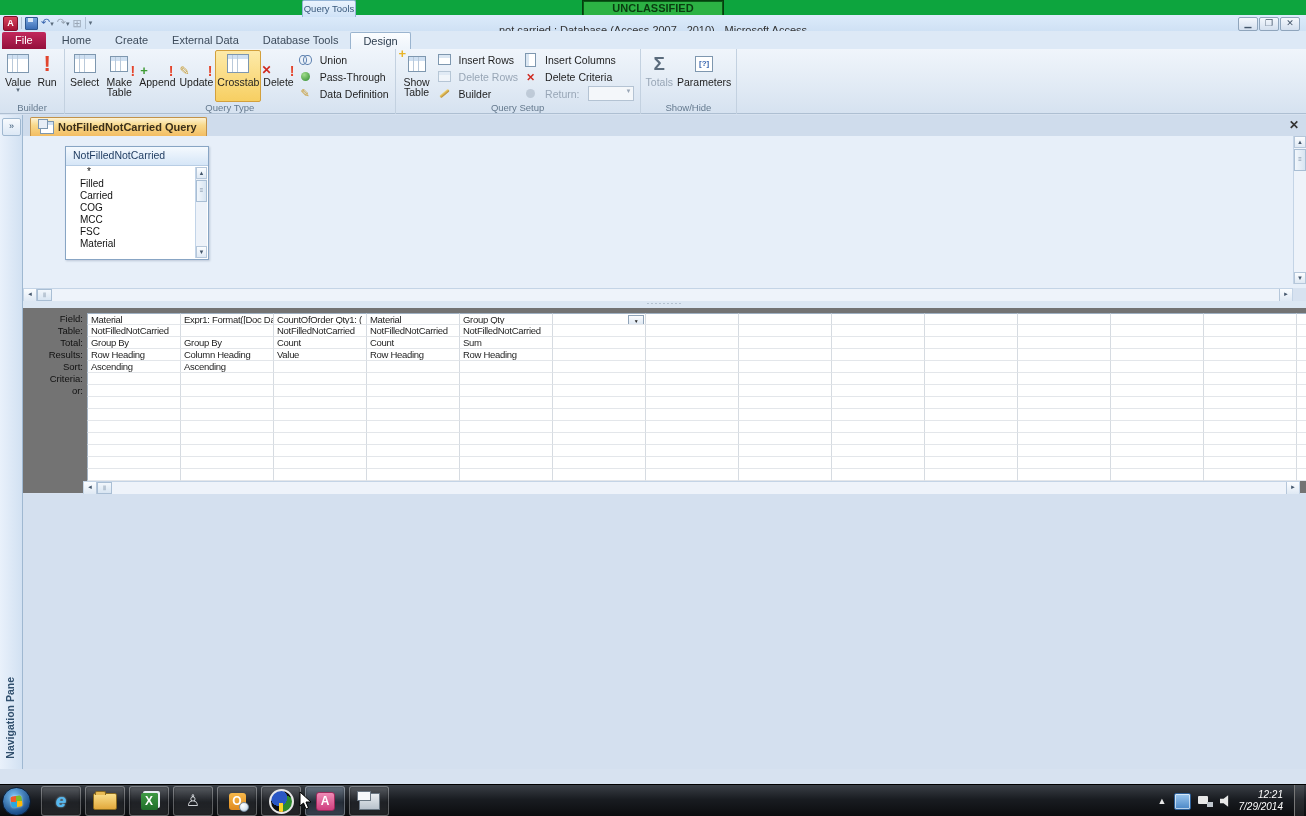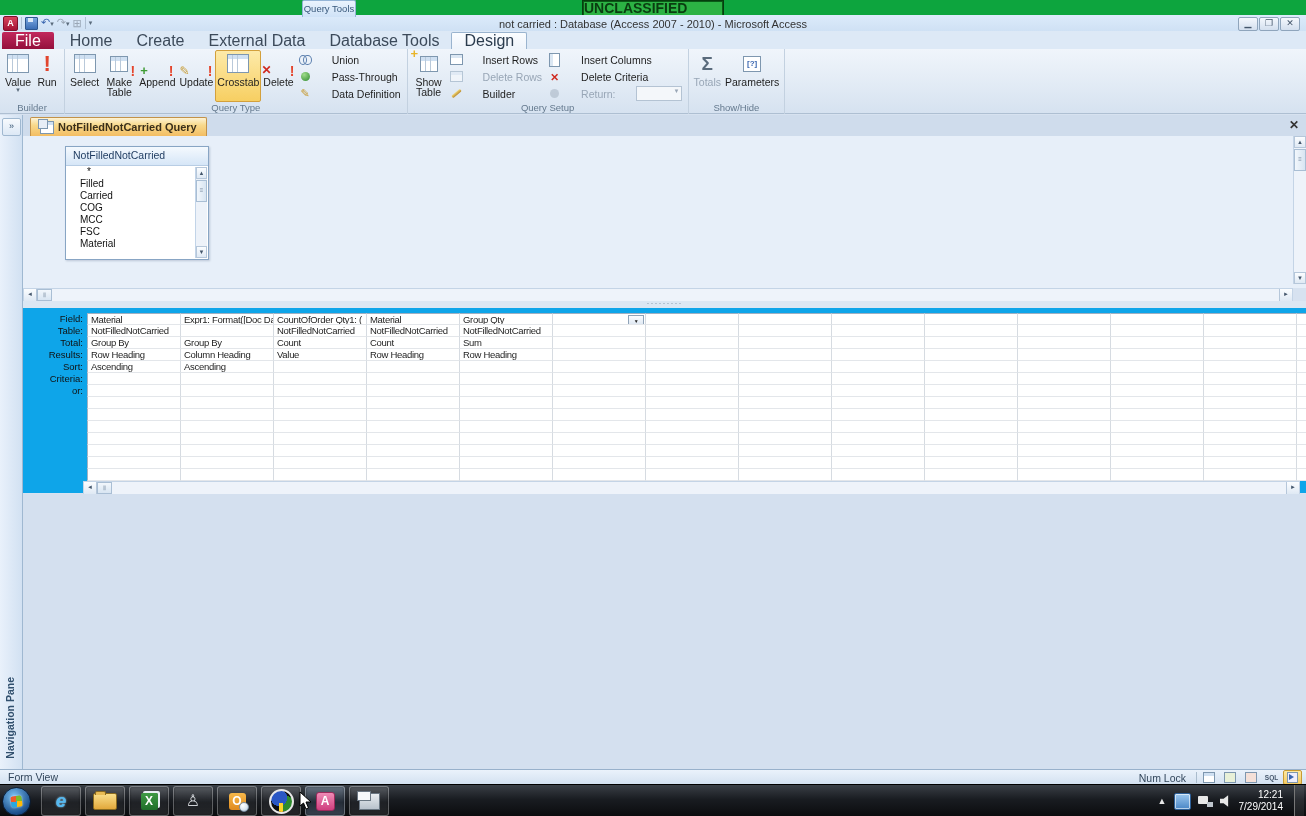--- a/index.html
+++ b/index.html
@@ -2,62 +2,62 @@
 <html><head>
 <meta charset="utf-8">
 <style>
   html,body{margin:0;padding:0;}
   #screen{position:relative;width:1306px;height:816px;overflow:hidden;background:#d7e2f0;
           font-family:"Liberation Sans",sans-serif;color:#1e1e1e;}
   
   .banner{position:absolute;left:0;top:0;width:100%;height:15px;background:#0da53e;}
   .uncl-chip{position:absolute;left:50%;top:1px;transform:translateX(-50%);width:138px;height:13px;
              background:#2cb244;border:1px solid #0a5a17;box-shadow:0 0 0 1px #063d0e;
-             font-size:14px;font-weight:bold;color:#0a3c10;line-height:12px;}
+             font-size:11px;font-weight:bold;color:#0a3c10;text-align:center;line-height:12px;}
   
   .titlebar{position:absolute;left:0;top:15px;width:100%;height:16px;
             background:linear-gradient(#dcebfb,#cfe1f4);}
   .qat{position:absolute;left:3px;top:0;height:16px;display:flex;align-items:center;gap:3px;}
   .qat .sep{width:1px;height:12px;background:#aebfd2;}
   .alogo{width:13px;height:13px;background:linear-gradient(#d9455f,#a31235);border:1px solid #7e0e2a;
          border-radius:2px;color:#fff;font-size:9px;font-weight:bold;text-align:center;line-height:12px;}
   .qicon{font-size:11px;line-height:13px;color:#3a66b0;}
   .qicon.gray{color:#9aa7b6;}
   .floppy{width:11px;height:11px;background:linear-gradient(#7aa7e0,#3b6db5);border:1px solid #2d568f;border-radius:1px;position:relative;}
   .floppy:before{content:"";position:absolute;left:2px;top:0;width:5px;height:4px;background:#dce8f7;}
   .qdrop{font-size:7px;color:#5a6b7c;}
-  .titletext{position:absolute;left:0;right:0;top:3px;text-align:center;font-size:11px;color:#333;}
+  .titletext{position:absolute;left:0;right:0;top:9px;text-align:center;font-size:11px;color:#333;}
   .ctx-chip{position:absolute;left:302px;top:0;width:52px;height:16px;background:linear-gradient(#eaf3fd,#cfe2f7);
             border:1px solid #94b4d6;border-bottom:none;border-radius:2px 2px 0 0;
             font-size:9.5px;color:#39597c;text-align:center;line-height:15px;}
   .winbtns{position:absolute;right:6px;top:2px;display:flex;gap:1px;}
   .winbtn{width:18px;height:12px;border:1px solid #8fa5bc;border-radius:2px;
           background:linear-gradient(#f4f8fd,#d3dfee);font-size:9px;line-height:10px;text-align:center;color:#44566b;}
   
   .tabrow{position:absolute;left:0;top:31px;width:100%;height:18px;background:#dde9f6;}
   .rtabs{display:flex;height:18px;align-items:flex-end;padding-left:2px;}
-  .rtab{font-size:16px;color:#3c4a5a;padding:0 12px;line-height:17px;}
+  .rtab{font-size:11px;color:#3c4a5a;padding:0 12px;line-height:17px;}
   .rtab.file{background:linear-gradient(#c2285c,#94103c);color:#fff;border-radius:2px 2px 0 0;margin-right:4px;padding:0 13px;}
   .rtab.sel{background:linear-gradient(#fbfdff,#eef4fb);border:1px solid #9ab4cf;border-bottom:none;border-radius:2px 2px 0 0;line-height:16px;color:#2b3c4e;}
   .ribbon-right{position:absolute;right:8px;top:33px;display:flex;gap:8px;align-items:center;}
   .minrib{font-size:9px;color:#6b7c8e;}
   .helpbtn{width:14px;height:14px;border-radius:50%;background:radial-gradient(circle at 35% 30%,#8ec4f2,#2a6bb5);
            color:#fff;font-size:10px;font-weight:bold;text-align:center;line-height:14px;border:1px solid #1d4f87;}
   
   .ribbon{position:absolute;left:0;top:49px;width:100%;height:64px;
           background:linear-gradient(#f0f5fb,#e2ebf5 55%,#d6e2f0);border-bottom:1px solid #aebfd2;display:flex;}
   .rgroup{height:100%;display:flex;flex-direction:column;border-right:1px solid #c3d1e0;padding:1px 3px 0;}
   .rgroup-body{flex:1;display:flex;align-items:stretch;}
   .rgroup-label{height:12px;font-size:9.5px;color:#64798e;text-align:center;line-height:11px;}
   .bigbtn{display:flex;flex-direction:column;align-items:center;justify-content:flex-start;
           padding:2px 2px 0;font-size:10.5px;color:#1e1e1e;text-align:center;line-height:10px;border-radius:2px;}
   .bigbtn .bicon{width:24px;height:23px;position:relative;margin-bottom:2px;display:flex;align-items:center;justify-content:center;}
   .bigbtn.hl{background:linear-gradient(#fdeaa9,#f7cf62);border:1px solid #d3a03c;padding:1px 1px 0;}
   .smallcol{display:flex;flex-direction:column;justify-content:flex-start;padding-top:1px;}
-  .smallbtn{display:flex;align-items:center;height:17px;font-size:10.5px;color:#1e1e1e;gap:20px;padding:0 3px;border-radius:2px;white-space:nowrap;}
+  .smallbtn{display:flex;align-items:center;height:17px;font-size:10.5px;color:#1e1e1e;gap:8px;padding:0 3px;border-radius:2px;white-space:nowrap;}
   .smallbtn.hl{background:linear-gradient(#fdeaa9,#f7cf62);border:1px solid #d3a03c;height:15px;}
   .smallbtn.dis{color:#98a6b6;text-align:right;}
   .sicon{width:13px;height:13px;display:inline-flex;align-items:center;justify-content:center;flex:none;}
   .sheet{width:16px;height:14px;background:linear-gradient(#cfe0f2 0 4px,#fff 4px);border:1px solid #7e97af;position:relative;}
   .sheet:before{content:"";position:absolute;left:4px;top:0;bottom:0;width:1px;background:#b9c9da;}
   .sheet:after{content:"";position:absolute;left:9px;top:0;bottom:0;width:1px;background:#b9c9da;}
   .sheet.big{width:20px;height:17px;}
   .bang{position:absolute;right:-4px;bottom:-2px;color:#e2452e;font-weight:bold;font-size:14px;line-height:12px;text-shadow:0 0 1px #fff;}
   .plus{position:absolute;left:-5px;bottom:-1px;color:#3f9c35;font-weight:bold;font-size:13px;line-height:11px;}
   .redx{position:absolute;left:-5px;bottom:-1px;color:#cf2a20;font-weight:bold;font-size:12px;line-height:11px;}
@@ -111,21 +111,21 @@
   .hs-btn{width:12px;font-size:6px;line-height:10px;text-align:center;color:#44566b;
           background:linear-gradient(#fbfdff,#dfe9f4);border-right:1px solid #b6c7da;}
   .hs-thumb{width:13px;background:linear-gradient(#f2f7fc,#d8e5f2);border:1px solid #a9bed4;font-size:6px;color:#7a8ea2;text-align:center;line-height:10px;}
   .hs-right{position:absolute;right:0;top:0;bottom:0;width:12px;border-left:1px solid #b6c7da;border-right:none;}
   .hscroll-top{left:0;right:13px;top:152px;}
   .vscroll{position:absolute;right:0;top:0;width:12px;height:148px;background:#eef3fa;border-left:1px solid #c4d4e6;}
   .vscroll .sb-arrow.dn{position:absolute;bottom:0;left:0;right:0;}
   .splitter{position:absolute;left:23px;right:0;top:301px;height:7px;background:#dce7f3;
             text-align:center;font-size:9px;line-height:5px;color:#8496a9;letter-spacing:1px;cursor:ns-resize;}
   
-  .gridpane{position:absolute;left:23px;right:0;top:308px;height:185px;background:#0ea5e9;}
+  .gridpane{position:absolute;left:23px;right:0;top:308px;height:185px;background:#737373;}
   .gridrows{position:absolute;left:0;top:5px;}
   .grow{display:flex;height:12px;}
   .glabel{width:60px;flex:none;text-align:right;padding-right:4px;font-size:9.5px;color:#111;line-height:12px;}
   .gcell{width:89px;flex:none;background:#fff;border-right:1px solid #d6dbe1;border-bottom:1px solid #e3e6ea;
          font-size:9.5px;letter-spacing:-0.3px;line-height:11px;padding-left:3px;overflow:hidden;white-space:nowrap;position:relative;}
   .gcell.last{width:57px;}
   .grow .gcell:nth-child(2){border-left:1px solid #a3b2c2;}
   .grow:first-child .gcell{border-top:1px solid #9fb0c2;}
   .cellcombo{position:absolute;right:1px;top:1px;width:14px;height:10px;font-size:5px;color:#222;text-align:center;line-height:10px;
              background:linear-gradient(#fbfdff,#d9e4f0);border:1px solid #8fa3b8;}
@@ -171,21 +171,21 @@
   .acc{width:17px;height:17px;background:linear-gradient(#ef8ab5,#cf3f7e);border:1px solid #9c2a5c;border-radius:3px;color:#fff;font-weight:bold;font-size:12px;text-align:center;line-height:16px;}
   .winstack{width:19px;height:15px;background:linear-gradient(#e8ecf0,#b9c2cc);border:1px solid #6a7682;position:relative;}
   .winstack:before{content:"";position:absolute;left:-3px;top:-3px;width:12px;height:8px;background:#f6f8fa;border:1px solid #6a7682;}
   .tb-right{position:absolute;right:0;top:0;height:32px;display:flex;align-items:center;gap:7px;padding-right:2px;}
   .trayarrow{font-size:9px;color:#e8e8e8;}
   .traywin{width:15px;height:15px;border-radius:2px;background:linear-gradient(#9cc7ee,#4a86c6);border:1px solid #2c5e96;box-shadow:inset 0 0 0 1px rgba(255,255,255,.6);}
   .traynet{width:15px;height:12px;position:relative;}
   .traynet:before{content:"";position:absolute;left:0;top:1px;width:10px;height:8px;background:#e8e8e8;border-radius:1px;}
   .traynet:after{content:"";position:absolute;right:0;bottom:0;width:6px;height:5px;background:#bfc6cd;}
   .trayspk{width:12px;height:12px;background:#e8e8e8;clip-path:polygon(0 32%,34% 32%,72% 2%,72% 98%,34% 68%,0 68%);}
-  .clock{color:#fff;font-size:10px;text-align:right;line-height:12px;padding-right:4px;}
+  .clock{color:#fff;font-size:10px;text-align:right;line-height:12px;padding-right:4px;font-style:italic;}
   .showdesk{width:9px;height:32px;border-left:1px solid #777;background:rgba(255,255,255,.08);}
   .cursor{position:absolute;left:299px;top:791px;z-index:50;}
 </style>
 </head>
 <body>
 
 <div id="screen">
 
   <div class="banner">
     <div class="uncl-chip">UNCLASSIFIED</div>
@@ -673,42 +673,20 @@
       </div>
     <div class="hscroll hscroll-grid">
       <div class="hs-btn">◄</div>
       <div class="hs-thumb">⦀</div>
       <div class="hs-btn hs-right">►</div>
     </div>
   </div>
 
   <div class="lowerarea"></div>
 
-  <div class="statusbar">
-    <span class="sb-left">Form View</span>
-    <div class="sb-right">
-      <span class="numlock">Num Lock</span>
-      <span class="sb-sep"></span>
-      <span class="viewbtn">
-          <span class="vb-grid"></span>
-        </span>
-      <span class="viewbtn">
-          <span class="vb-grid" style="background:#e8f0d8;"></span>
-        </span>
-      <span class="viewbtn">
-          <span class="vb-grid" style="background:#f4e0d8;"></span>
-        </span>
-      <span class="viewbtn">
-          <span class="vb-sql">SQL</span>
-        </span>
-      <span class="viewbtn active">
-          <span class="vb-design"></span>
-        </span>
-    </div>
-  </div>
 
   <div class="taskbar">
     <div class="tb-left">
       <div class="orb">
           <span class="flag"></span>
         </div>
       <div class="tbtn">
           <span class="ie-e">e</span>
         </div>
       <div class="tbtn">

